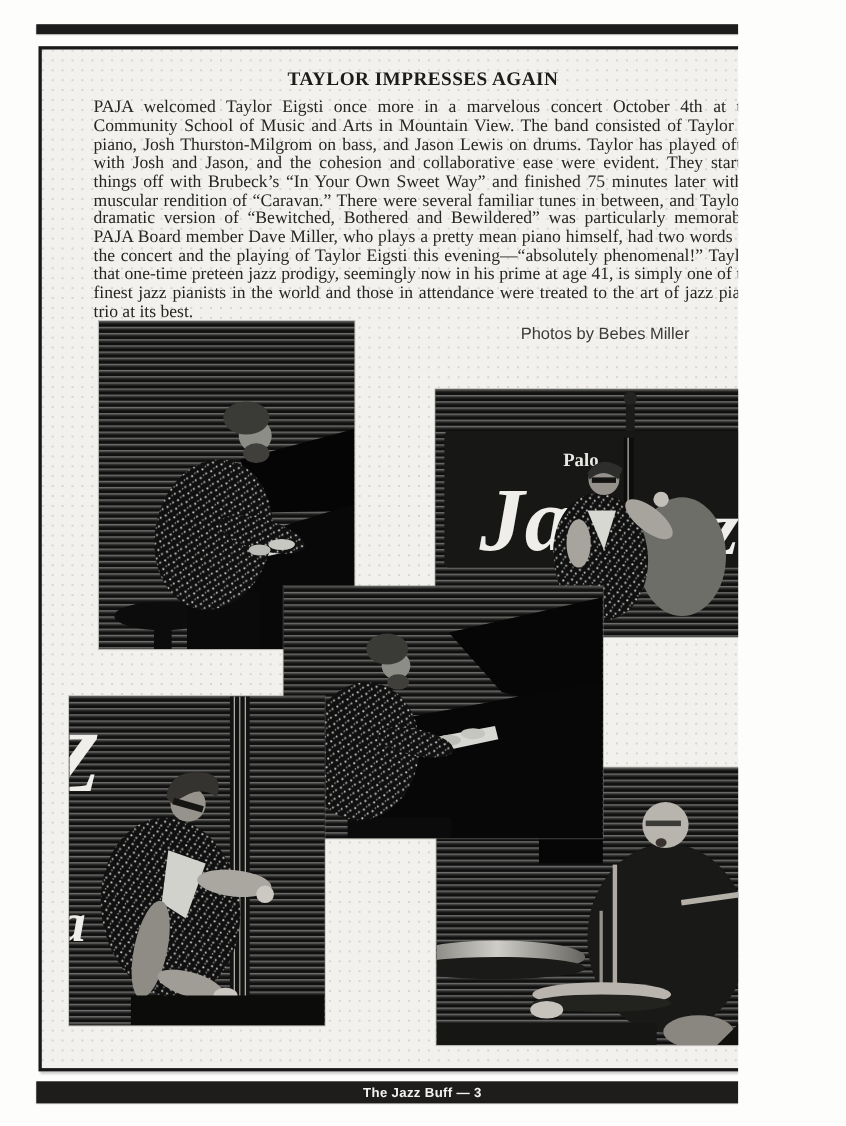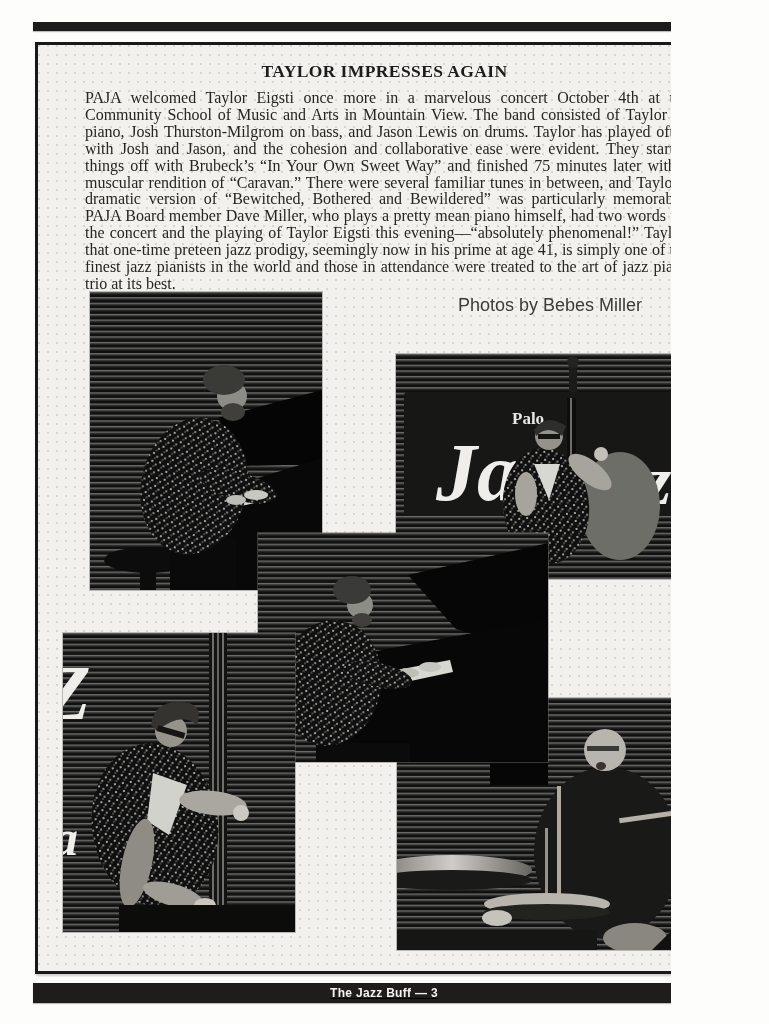--- a/index.html
+++ b/index.html
@@ -18,37 +18,37 @@
   .article-title{
     position:absolute;left:0;top:16px;width:100%;text-align:center;
     font-size:17.5px;font-weight:bold;letter-spacing:.4px;color:#1d1c1a;
   }
   .article-body{
     position:absolute;left:47px;top:45px;width:604px;
     font-size:16px;line-height:16.9px;color:#262522;text-align:justify;margin:0;
   }
   .photos-caption{
     position:absolute;left:362px;top:250px;width:300px;text-align:center;
-    font-family:"Liberation Sans",sans-serif;font-size:18px;color:#3c3b38;
+    font-family:"Liberation Sans",sans-serif;font-size:15px;color:#3c3b38;
   }
   .photo{
     position:absolute;overflow:hidden;background:#0e0e0e;
     background-image:repeating-linear-gradient(180deg,#6d6d6b 0px,#2b2b29 1.6px,#101010 3.2px,#101010 4.6px,#6d6d6b 5.6px);
     box-shadow:0 0 0 1px rgba(120,118,112,.45);
   }
   .photo svg{position:absolute;left:0;top:0;}
   .ph-a{left:52px;top:247px;width:232px;height:298px;z-index:1;}
   .ph-b{left:358px;top:276px;width:304px;height:225px;z-index:1;margin-top:33px;}
   .ph-c{left:220px;top:488px;width:290px;height:229px;z-index:2;}
   .ph-d{left:25px;top:588px;width:232px;height:299px;z-index:3;}
   .ph-e{left:359px;top:653px;width:320px;height:252px;z-index:1;}
 
   .footer-bar{
     position:absolute;left:33px;top:983px;width:702px;height:20px;background:#1e1d1c;
-    display:flex;align-items:center;justify-content:center;box-shadow:0 1px 1px rgba(0,0,0,.25);text-decoration:underline;
+    display:flex;align-items:center;justify-content:center;box-shadow:0 1px 1px rgba(0,0,0,.25);
   }
   .footer-text{
     font-family:"Liberation Sans",sans-serif;font-weight:bold;font-size:12px;
     color:#f4f3f1;letter-spacing:.3px;
   }
   .banner-big{font-family:"Liberation Serif",serif;font-weight:bold;font-style:italic;fill:#efeeea;}
   .banner-small{font-family:"Liberation Serif",serif;font-weight:bold;fill:#e9e8e4;}
 </style>
 </head>
 <body>

